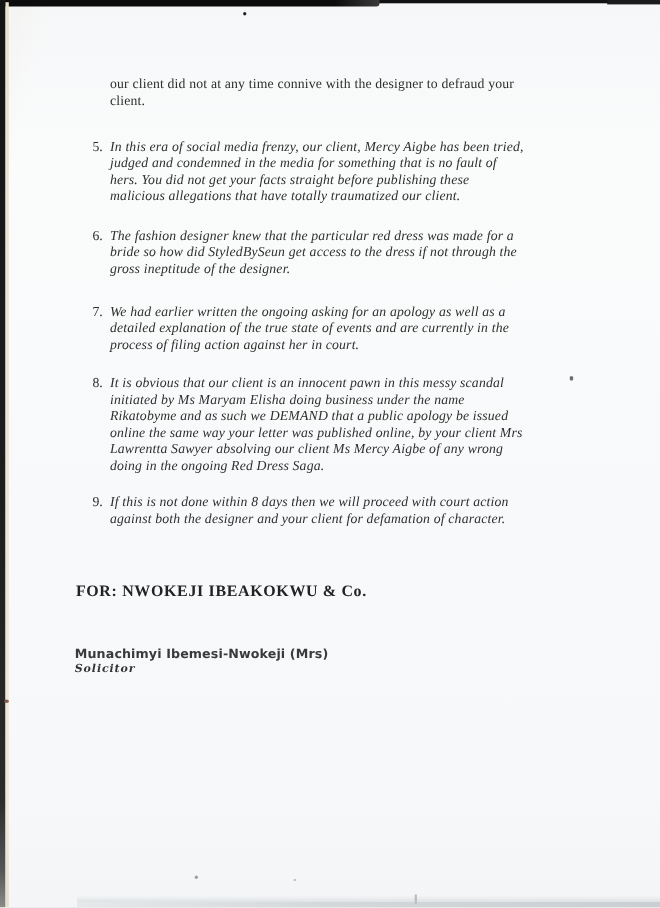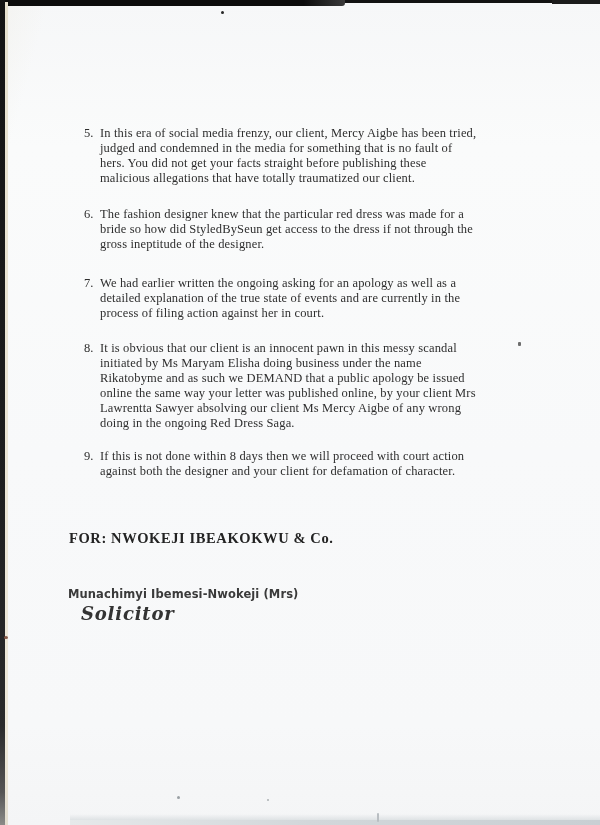--- a/index.html
+++ b/index.html
@@ -35,51 +35,53 @@
   .s4{left:177px;top:796px;width:3px;height:3px;background:#9aa0a4;}
   .s5{left:267px;top:799px;width:2px;height:2px;background:#abb0b3;}
   .s6{left:377px;top:813px;width:2px;height:9px;background:#b9bec2;border-radius:1px;}
 
   
   .txtblock{position:absolute;font-size:12.5px;line-height:15px;letter-spacing:.15px;
     white-space:pre-line;}
   .cont{left:100px;top:69px;}
   .li{position:absolute;left:84px;display:flex;align-items:flex-start;}
   .li .num{flex:none;width:16px;font-size:12.5px;line-height:15px;}
-  .li .txt{font-size:12.5px;line-height:15px;letter-spacing:.15px;white-space:pre-line;}
+  .li .txt{font-size:12.5px;line-height:15px;letter-spacing:.15px;white-space:pre-line;font-style:italic;}
   .i5{top:126px}.i6{top:207px}.i7{top:276px}.i8{top:341px}.i9{top:449px}
 
   .firm{position:absolute;left:69px;top:530px;font-weight:bold;font-size:14.5px;
     letter-spacing:.6px;color:#232323;}
   .sig-name{position:absolute;left:68px;top:587px;
     font-family:"DejaVu Sans", sans-serif;font-weight:bold;
     font-size:11.5px;color:#3a3a3a;letter-spacing:.1px;}
   .sig-title{position:absolute;left:68px;top:603px;
     font-family:"DejaVu Serif", serif;font-weight:bold;font-style:italic;
-    font-size:18px;color:#333;letter-spacing:.8px;margin-left:13px;}
+    font-size:10px;color:#333;letter-spacing:.8px;}
 </style>
 </head>
 <body>
 
 <div class="scan">
 
   <div class="edge-top"></div>
   <div class="edge-top-thick"></div>
   <div class="edge-top-right"></div>
   <div class="edge-left"></div>
   <div class="edge-left-crease"></div>
   <div class="edge-bottom-fade"></div>
   <div class="edge-bottom"></div>
   <div class="speck s1"></div>
   <div class="speck s2"></div>
   <div class="speck s3"></div>
   <div class="speck s4"></div>
   <div class="speck s5"></div>
   <div class="speck s6"></div>
 
+  <div class="txtblock cont">our client did not at any time connive with the designer to defraud your
+client.</div>
 
   <div class="li i5">
     <span class="num">5.</span>
     <div class="txt">In this era of social media frenzy, our client, Mercy Aigbe has been tried,
 judged and condemned in the media for something that is no fault of
 hers. You did not get your facts straight before publishing these
 malicious allegations that have totally traumatized our client.</div>
   </div>
 
   <div class="li i6">

